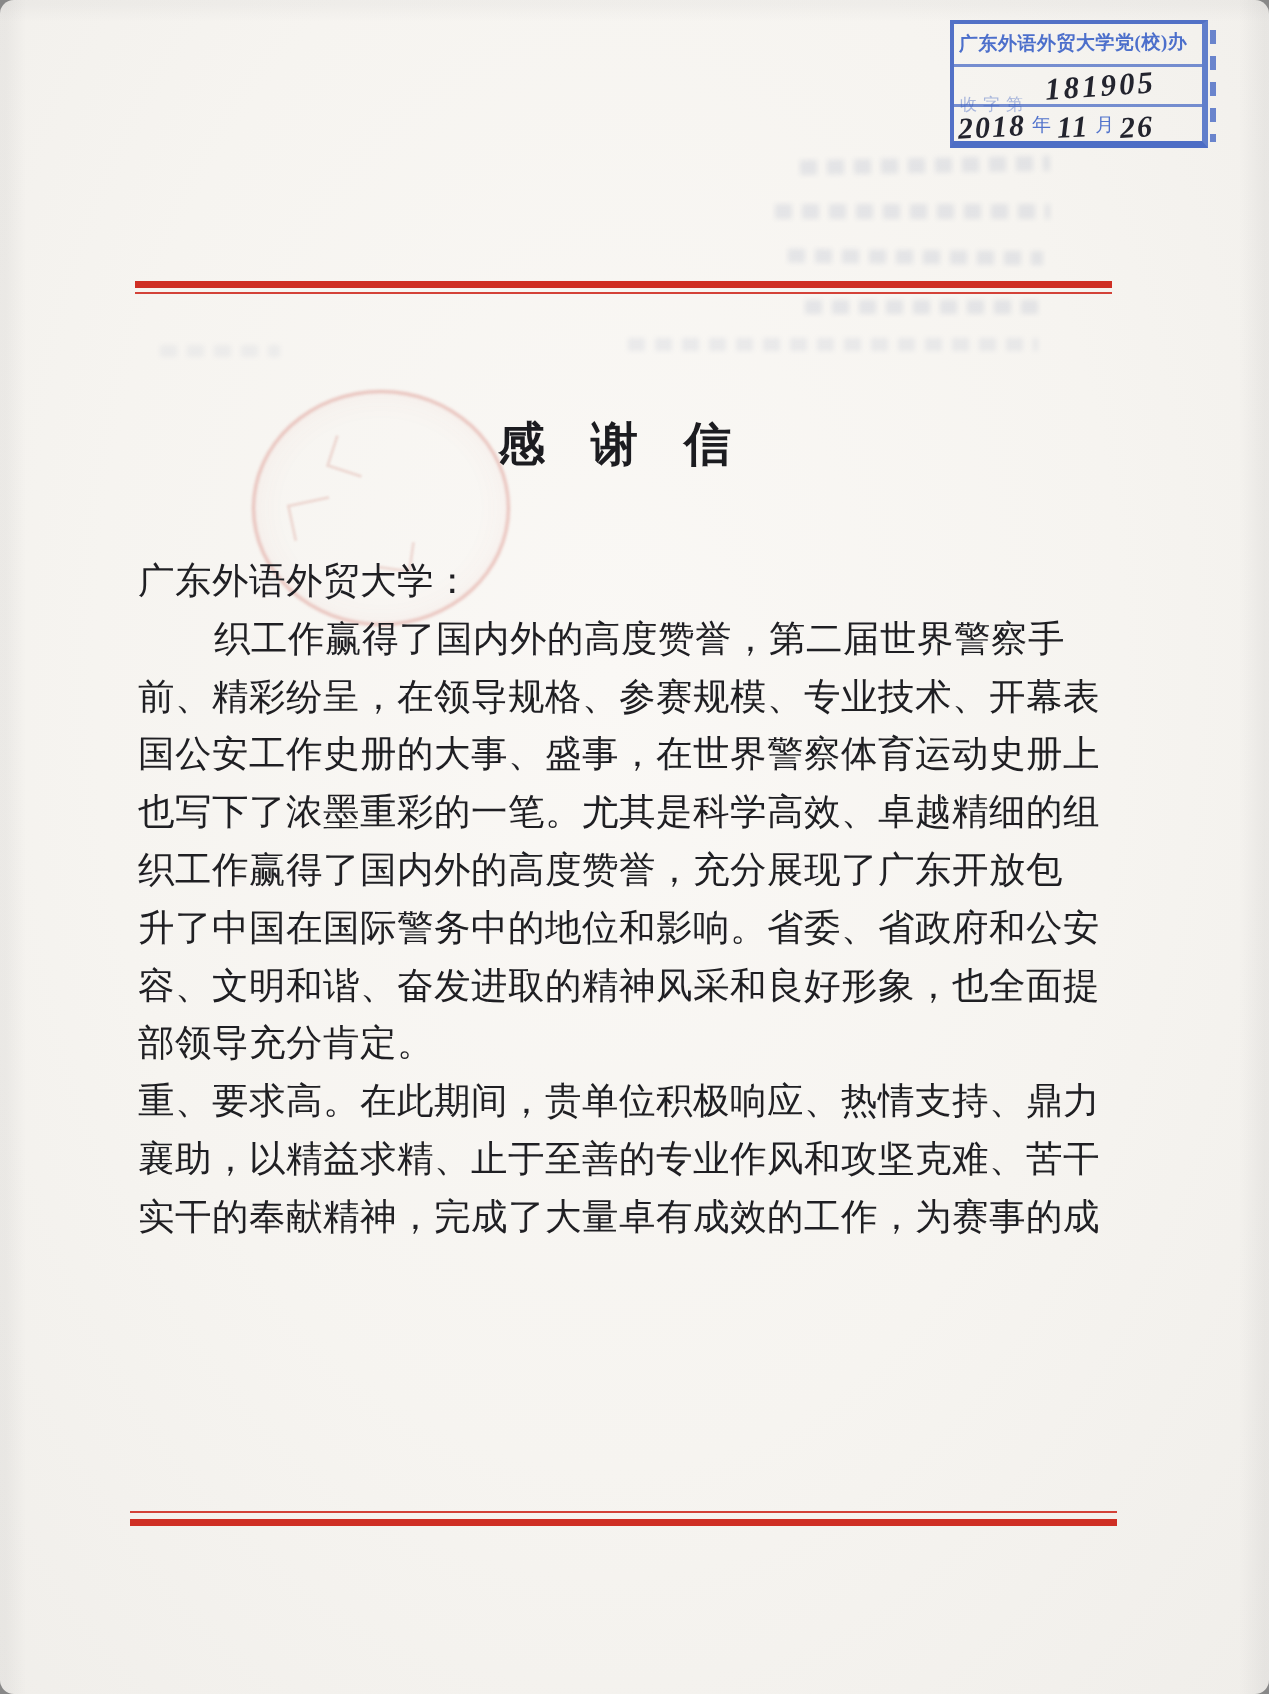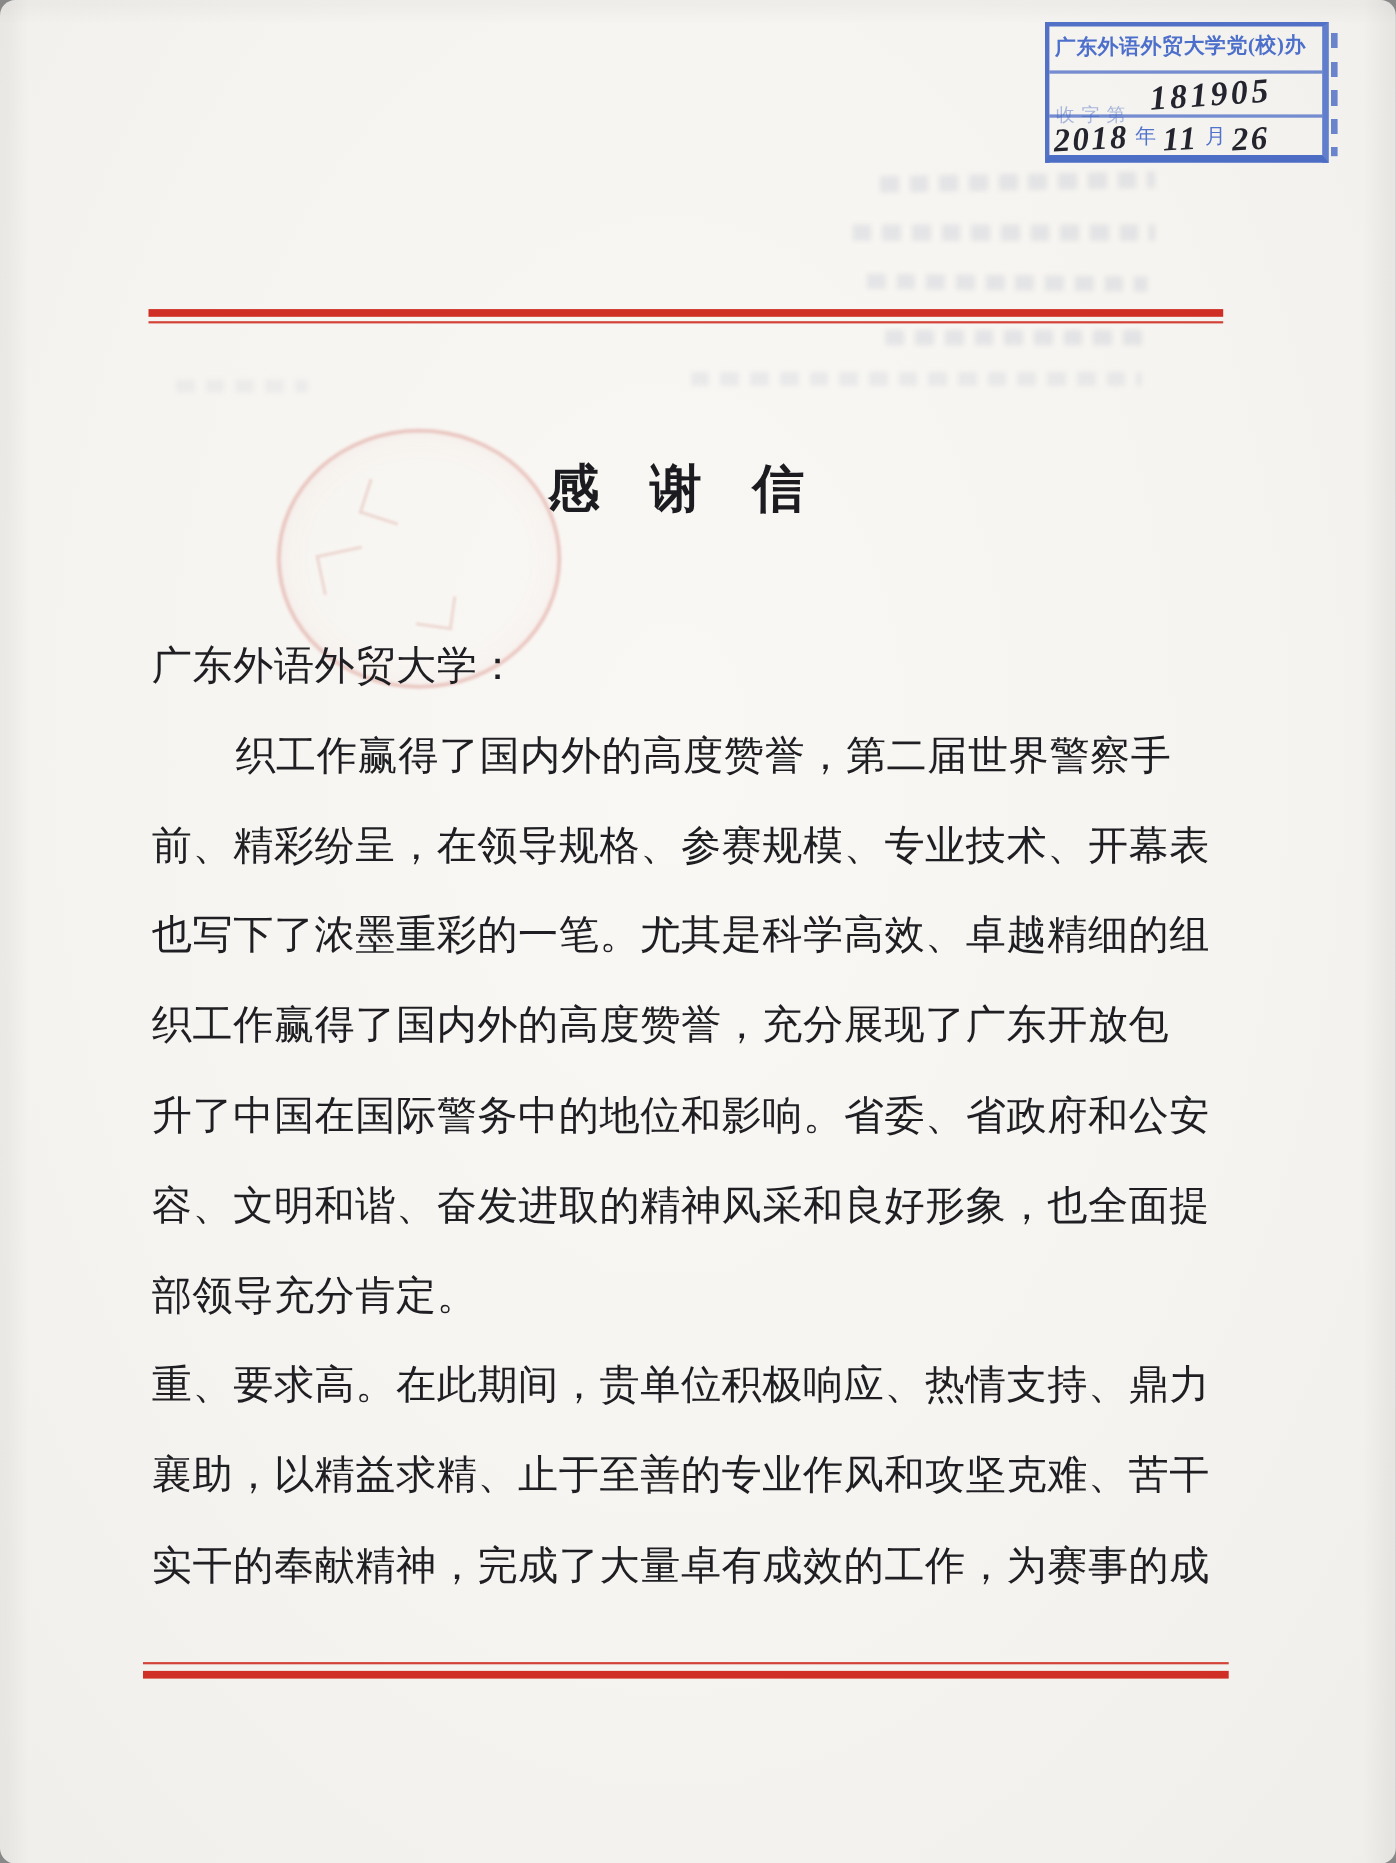--- a/index.html
+++ b/index.html
@@ -96,21 +96,21 @@
   
   .doc-title{
     position:absolute;left:-20px;top:413px;width:1269px;
     text-align:center;font-size:47px;font-weight:bold;color:#1c1c20;
     letter-spacing:46px;text-indent:46px;white-space:nowrap;
   }
   .body-text{
     position:absolute;left:138px;top:552px;width:960px;
     font-size:36.5px;line-height:57.8px;color:#1f1f23;letter-spacing:.5px;
   }
-  .line{white-space:nowrap;height:57.8px;overflow:visible;margin-top:24px;}
+  .line{white-space:nowrap;height:57.8px;overflow:visible;}
   .line.indent{padding-left:76px;}
 </style>
 </head>
 <body>
 
 <div class="page">
 
   <div class="stamp-box">
     <div class="stamp-row1">广东外语外贸大学党(校)办</div>
     <div class="stamp-sep s1"></div>
@@ -143,20 +143,21 @@
   <div class="seal-mark m1"></div>
   <div class="seal-mark m2"></div>
   <div class="seal-mark m3"></div>
 
   <div class="doc-title">感谢信</div>
 
   <div class="body-text">
     <div class="line">广东外语外贸大学：</div>
     <div class="line indent">织工作赢得了国内外的高度赞誉，第二届世界警察手</div>
     <div class="line">前、精彩纷呈，在领导规格、参赛规模、专业技术、开幕表</div>
+    <div class="line">国公安工作史册的大事、盛事，在世界警察体育运动史册上</div>
     <div class="line">也写下了浓墨重彩的一笔。尤其是科学高效、卓越精细的组</div>
     <div class="line">织工作赢得了国内外的高度赞誉，充分展现了广东开放包</div>
     <div class="line">升了中国在国际警务中的地位和影响。省委、省政府和公安</div>
     <div class="line">容、文明和谐、奋发进取的精神风采和良好形象，也全面提</div>
     <div class="line">部领导充分肯定。</div>
     <div class="line">重、要求高。在此期间，贵单位积极响应、热情支持、鼎力</div>
     <div class="line">襄助，以精益求精、止于至善的专业作风和攻坚克难、苦干</div>
     <div class="line">实干的奉献精神，完成了大量卓有成效的工作，为赛事的成</div>
   </div>
 

